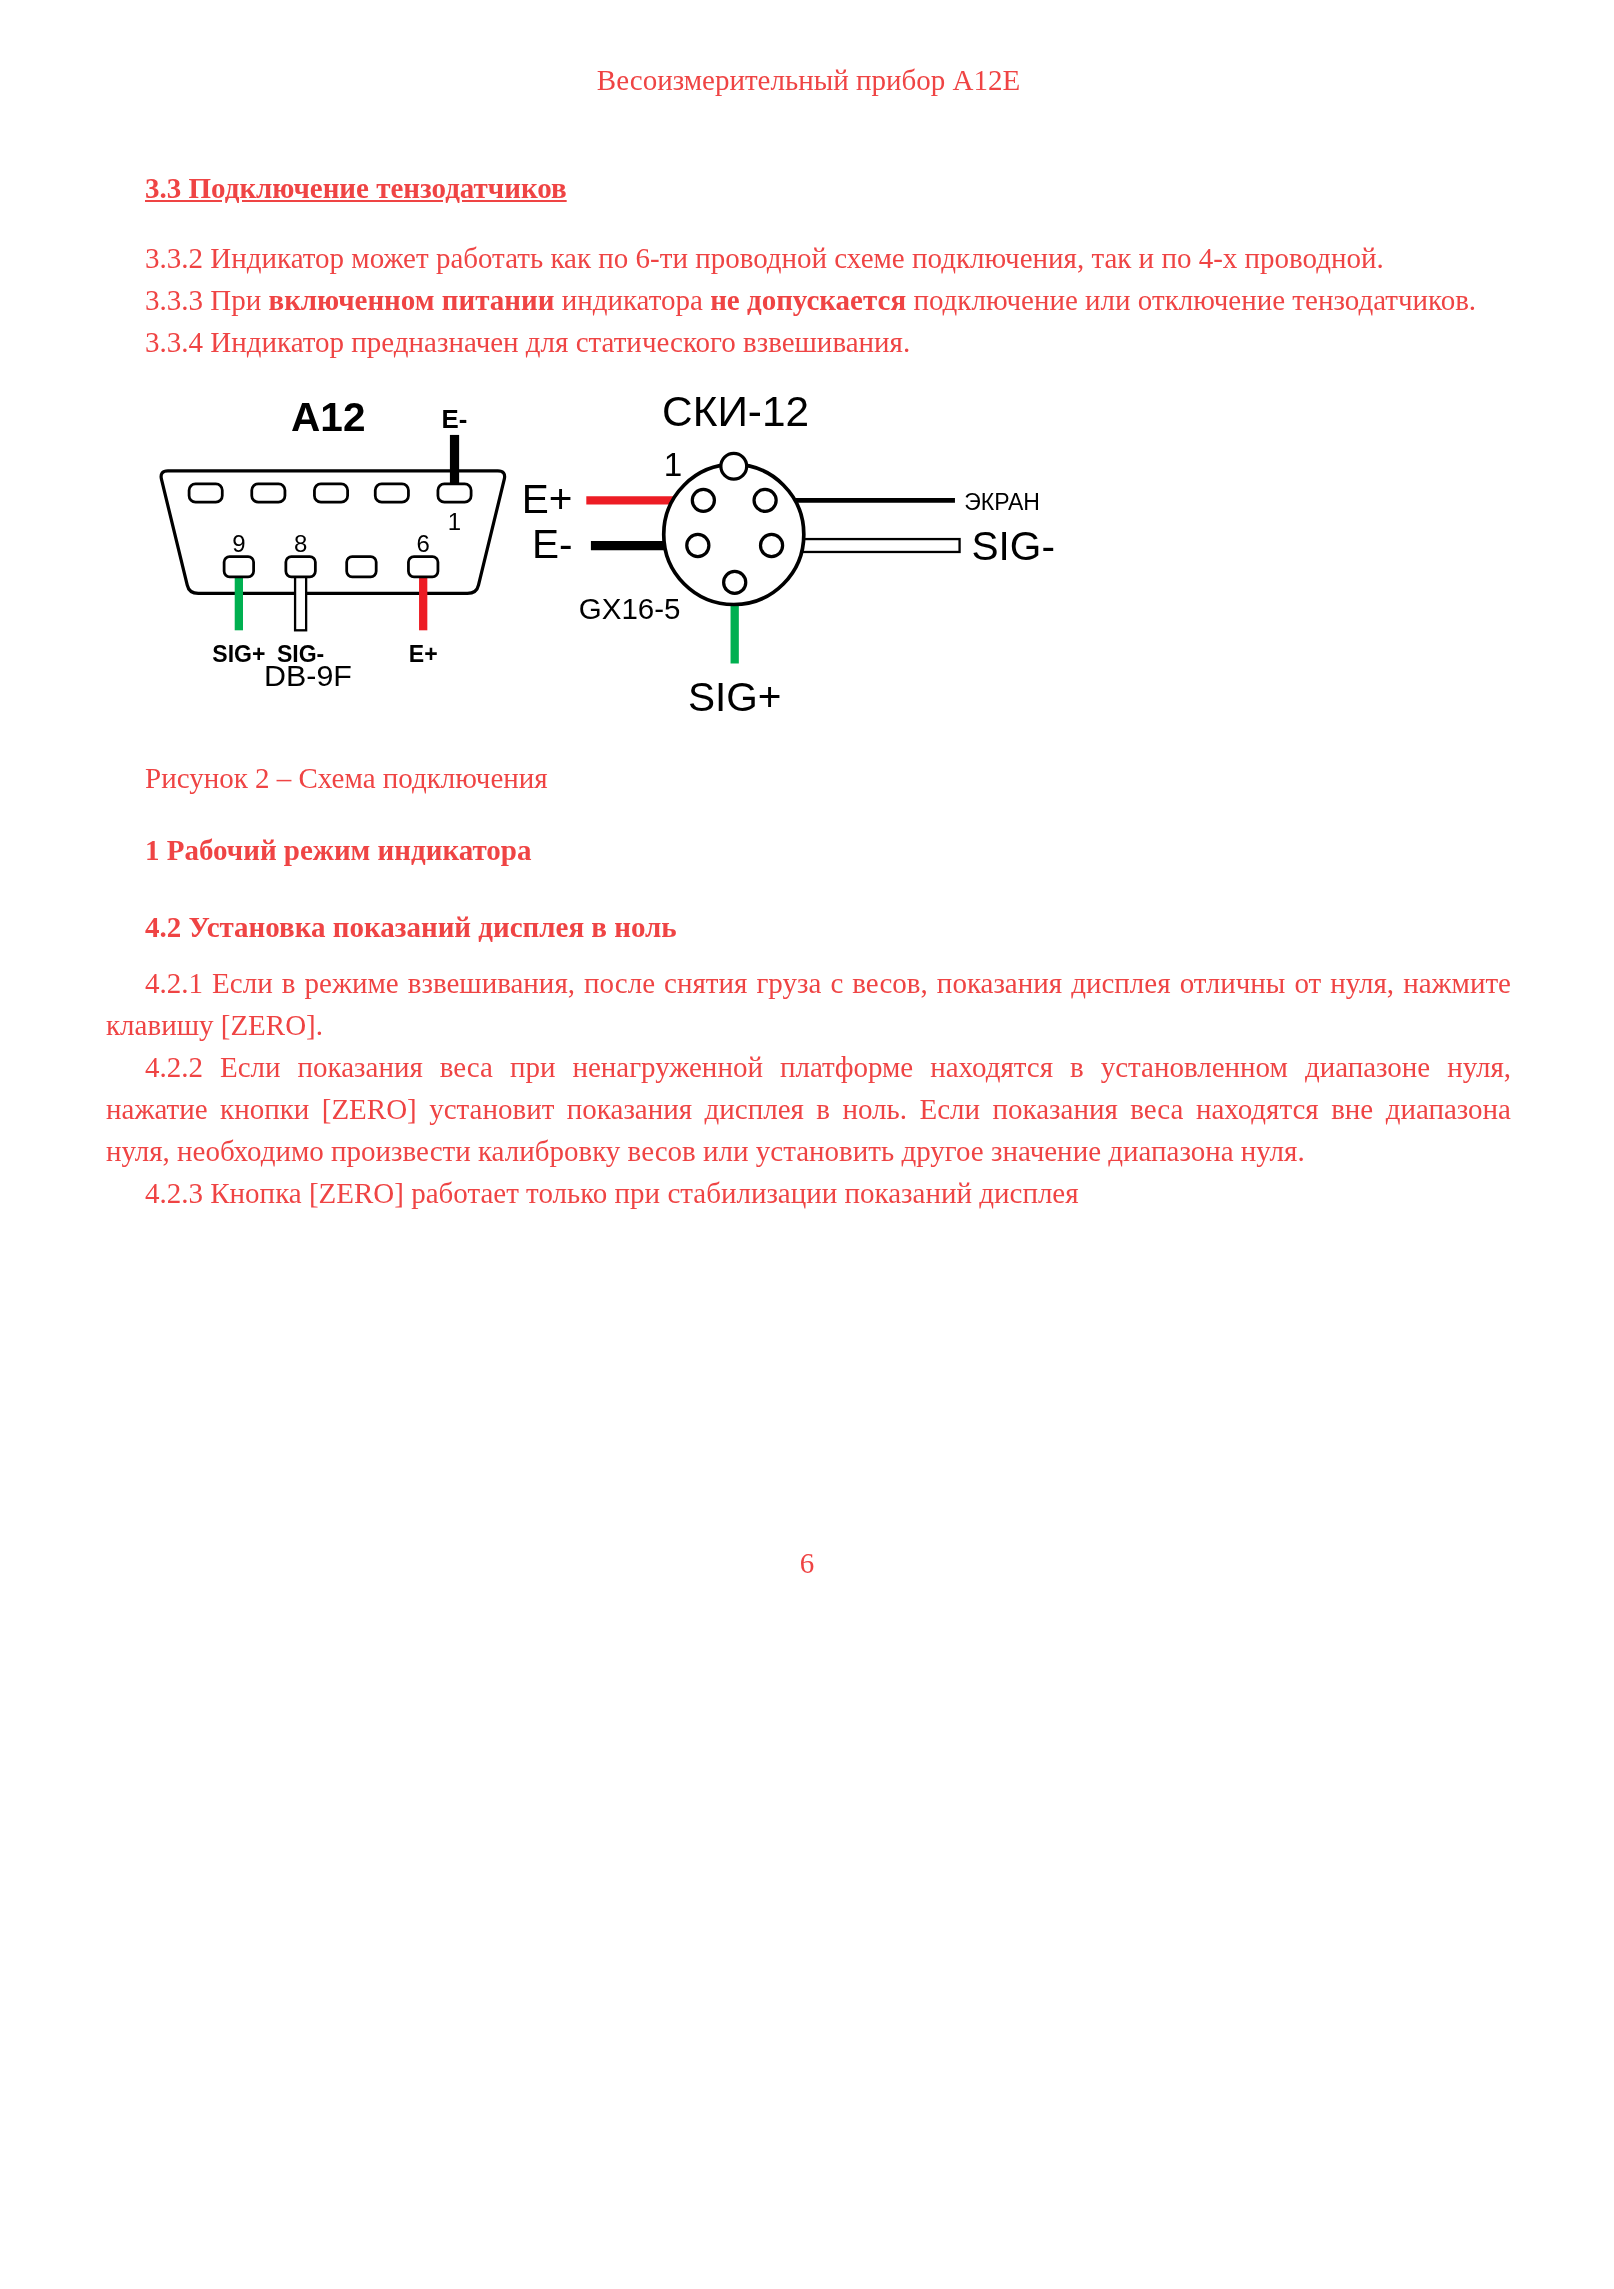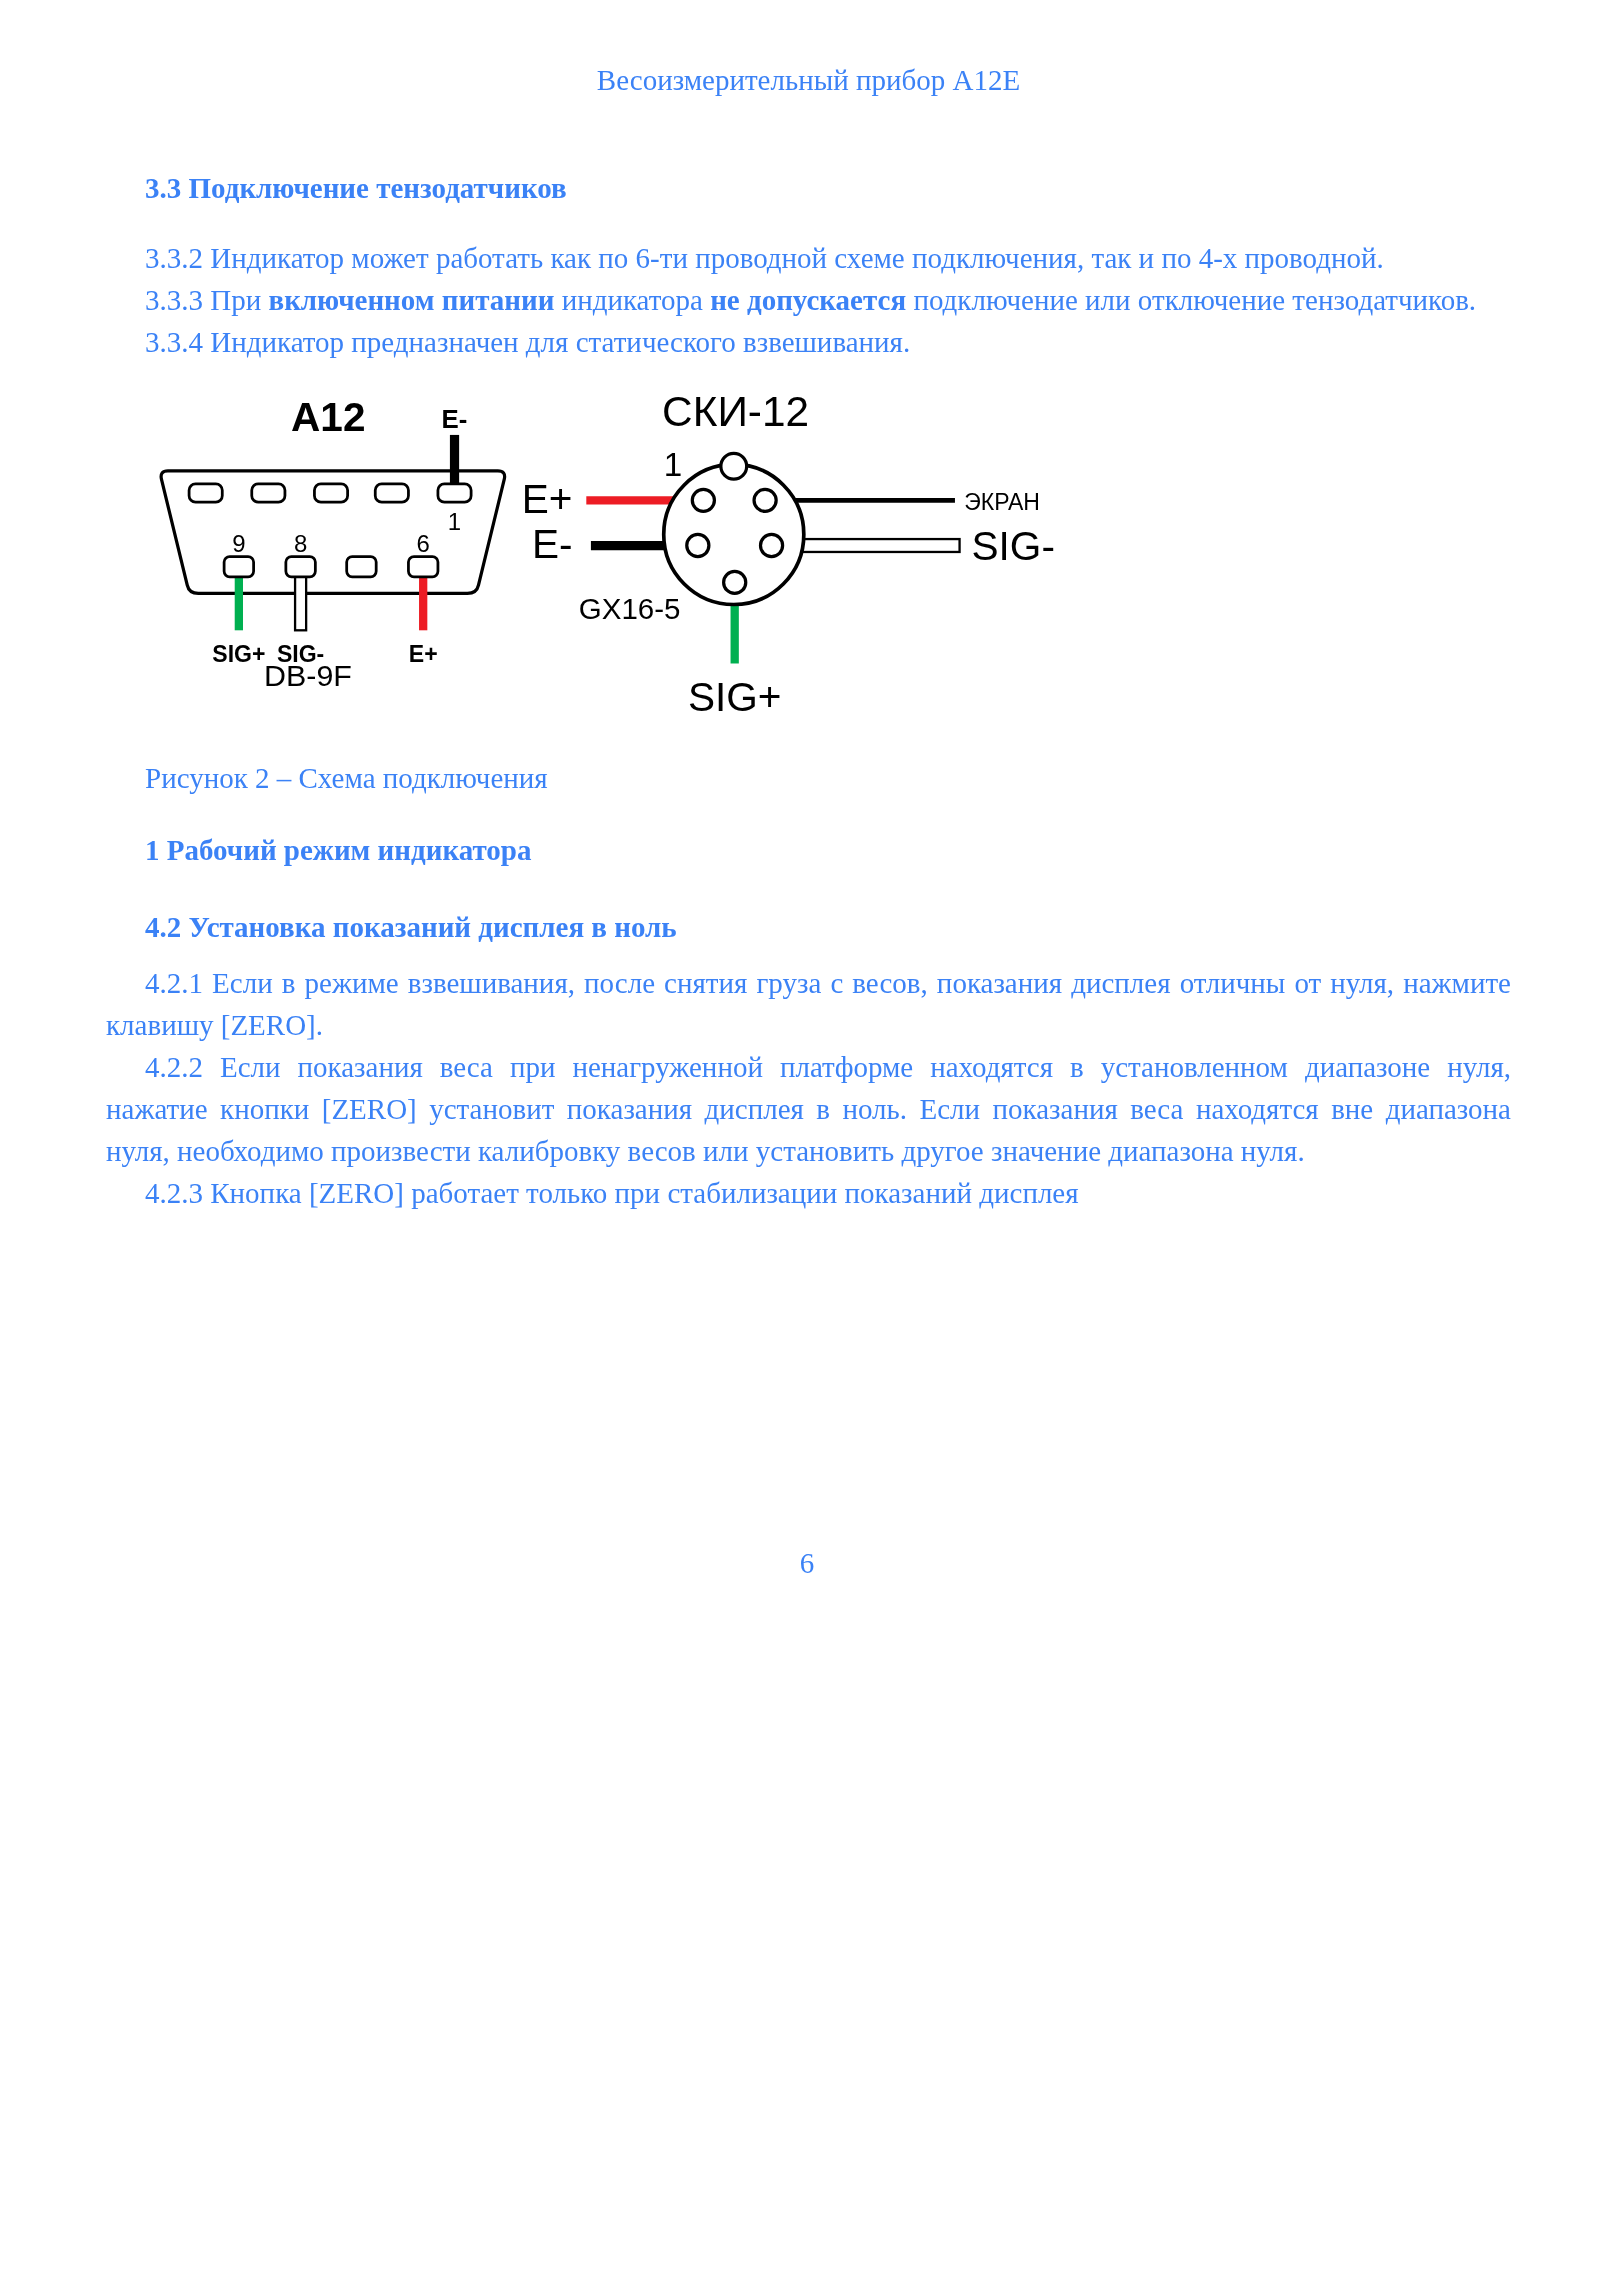--- a/index.html
+++ b/index.html
@@ -1,36 +1,36 @@
 <!DOCTYPE html>
 <html style="font-size:14.8px"><head>
 <meta charset="utf-8">
 <style>
   * { margin:0; padding:0; box-sizing:border-box; }
   html,body { background:#ffffff; }
   .page {
     position:relative;
     width:1614px; height:1626px;
     background:#ffffff;
-    color:#3b82f6;
+    color:#ef4444;
     font-family:"Liberation Serif", serif;
     font-size:29px;
     line-height:42px;
     padding:59px 103px 0 106px;
     overflow:hidden;
   }
   .doc-header {
     text-align:center;
     margin-bottom:42px;
   }
   .sect {
     font-weight:bold;
     padding-left:39px;
   }
-  #s33-title { margin:66px 0 28px; }
+  #s33-title { margin:66px 0 28px;text-decoration:underline; }
   #s4-title  { margin:29.5px 0 0; }
   #s41-title { margin:39px 0 26px; }
   #s42-title { margin:35px 0 14px; }
   p.para {
     text-align:justify;
     text-indent:39px;
   }
   .b { font-weight:bold; }
   .figure-wrap { margin-top:24px;text-align:right; }
   .figure-svg { display:block; }

